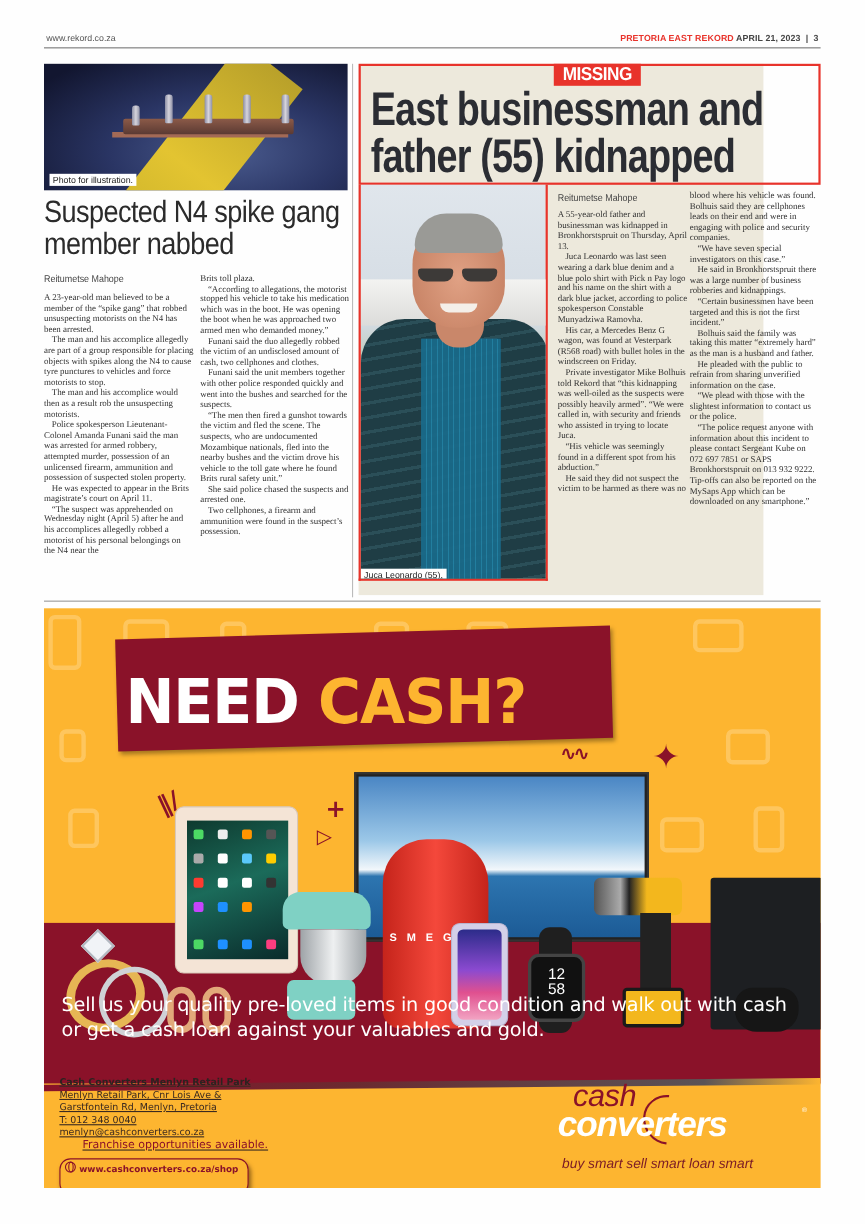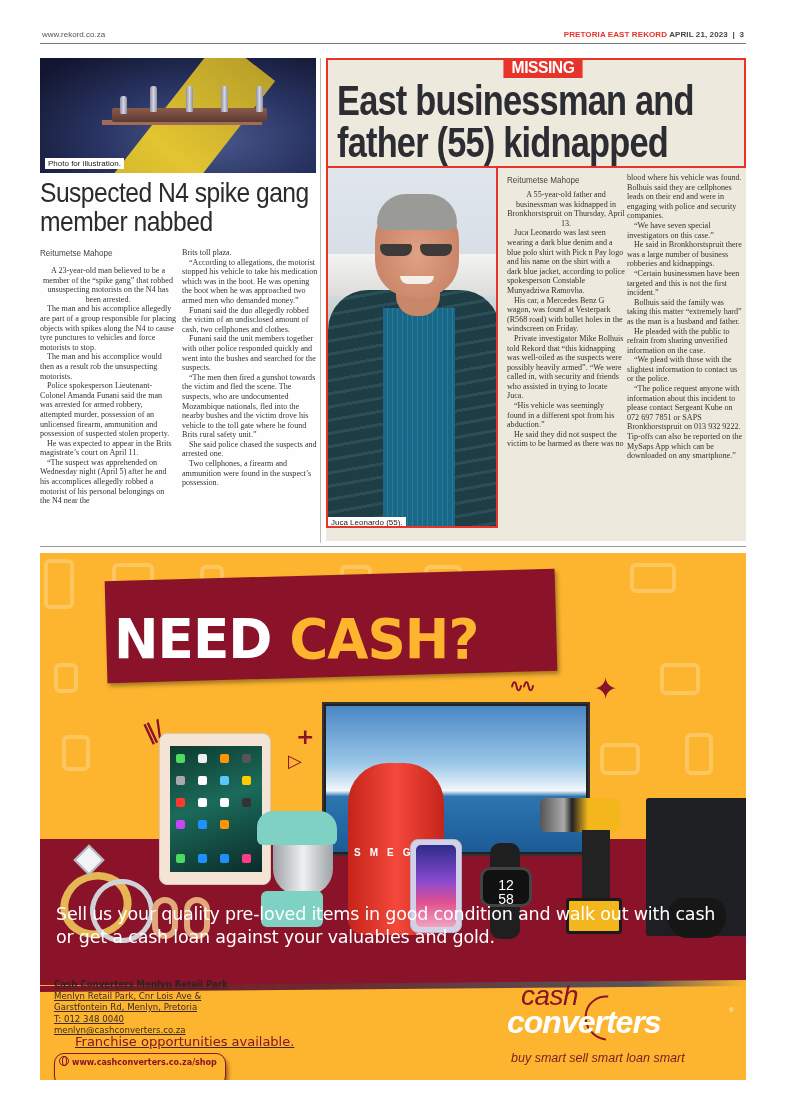--- a/index.html
+++ b/index.html
@@ -21,27 +21,27 @@
   .spike-photo .spike-bar { position: absolute; left: 72px; top: 50px; width: 155px; height: 14px; background: linear-gradient(#8b5a48,#5b3a33); border-radius: 2px; }
   .spike-photo .spike-base { position: absolute; left: 62px; top: 62px; width: 160px; height: 5px; background: #a36a56; }
   .spike-photo .spike { position: absolute; top: 28px; width: 7px; height: 26px; background: linear-gradient(90deg,#8d8fa5,#d6d4dc,#8d8fa5); border-radius: 3px 3px 1px 1px; }
   .photo-caption { position: absolute; left: 5px; bottom: 4px; background: #fff; font: 8px "Liberation Sans", sans-serif; color: #222; padding: 1px 3px; }
 
   .left-headline { position: absolute; left: 0; top: 120px; width: 276px; font: 28px/29px "Liberation Sans", sans-serif; font-stretch: condensed; color: #2b2b2b; letter-spacing: -0.6px; transform: scaleX(0.88); transform-origin: left top; width: 320px; }
   .byline { font: 9px "Liberation Sans", sans-serif; color: #444; transform: scaleX(0.9); transform-origin: left; }
   .left-byline { position: absolute; left: 0; top: 190px; }
   .body-col { position: absolute; font: 8.1px/9.6px "Liberation Serif", serif; color: #333; text-align: left; }
   .body-col p { text-indent: 7px; }
-  .body-col p.first { text-indent: 0; text-align: center; }
+  .body-col p.first { text-indent: 0; }
   .left-col1 { left: 0; top: 208px; width: 136px; }
   .left-col2 { left: 142px; top: 190px; width: 136px; }
   .left-col2 p.cont { text-indent: 0; }
 
   
-  .right-article { position: absolute; left: 326px; top: 58px; width: 420px; height: 483px; background: #ede9dc; }
+  .right-article { position: absolute; left: 326px; top: 58px; width: 368px; height: 483px; background: #ede9dc; }
   .headline-box { position: absolute; left: 0; top: 0; width: 420px; height: 110px; border: 2px solid #e8332b; }
   .missing-tag { position: absolute; left: 172px; top: -2px; width: 86px; height: 20px; background: #e8332b; color: #fff; font: bold 17px/20px "Liberation Sans", sans-serif; text-align: center; letter-spacing: -0.5px; transform: scaleX(0.92); }
   .right-headline { position: absolute; left: 9px; top: 19px; font: bold 43px/42px "Liberation Sans", sans-serif; color: #2b2d33; letter-spacing: -1px; transform: scaleX(0.8); transform-origin: left top; width: 500px; }
   .portrait { position: absolute; left: 0; top: 110px; width: 172px; height: 360px; border: 2px solid #e8332b; border-top: none; overflow: hidden;
     background: linear-gradient(180deg,#e0e6ec 0%,#d3dbe3 35%,#9fb27a 60%,#7e9560 100%); }
   .portrait .plane { position: absolute; left: 0; top: 86px; width: 172px; height: 42px; background: linear-gradient(#f3f3f1,#dcdcda); }
   .portrait .jacket { position: absolute; left: 0; top: 122px; width: 172px; height: 240px; background: repeating-linear-gradient(170deg,#1f3d45 0 10px,#2b4f58 10px 13px); border-radius: 40px 40px 0 0; }
   .portrait .shirt { position: absolute; left: 55px; top: 140px; width: 72px; height: 220px; background: repeating-linear-gradient(90deg,#1a6a8a 0 4px,#2382a5 4px 5px), #1d7596; opacity: 0.95; }
   .portrait .neck { position: absolute; left: 68px; top: 110px; width: 44px; height: 38px; background: #c9876a; border-radius: 0 0 20px 20px; }
   .portrait .head { position: absolute; left: 47px; top: 30px; width: 84px; height: 100px; background: radial-gradient(ellipse at 50% 55%,#e0a184,#c07a5c); border-radius: 42px 42px 38px 38px; }
@@ -79,21 +79,21 @@
   .mixer { position: absolute; left: 215px; top: 258px; width: 84px; height: 120px; }
   .mixer .top { position: absolute; left: 2px; top: 0; width: 80px; height: 34px; background: #7fd1c4; border-radius: 16px 18px 6px 6px; }
   .mixer .bowl { position: absolute; left: 18px; top: 34px; width: 60px; height: 50px; background: linear-gradient(90deg,#9ea3a7,#eef0f1,#9ea3a7); border-radius: 0 0 26px 26px; }
   .mixer .base { position: absolute; left: 6px; top: 80px; width: 62px; height: 36px; background: #7fd1c4; border-radius: 6px; }
   .kettle { position: absolute; left: 308px; top: 210px; width: 96px; height: 172px; background: linear-gradient(90deg,#c5241b,#f4483b 50%,#c5241b); border-radius: 40px 40px 16px 16px; }
   .kettle .smeg { position: absolute; left: 6px; top: 84px; font: bold 10px "Liberation Sans", sans-serif; color: #fff; letter-spacing: 9px; }
   .phone { position: absolute; left: 370px; top: 286px; width: 52px; height: 94px; background: #d3d0e8; border-radius: 8px; border: 1px solid #b9b4cf; }
   .phone .screen { position: absolute; left: 5px; top: 5px; width: 40px; height: 82px; border-radius: 5px; background: linear-gradient(180deg,#2c2c8a,#8b4ad0 45%,#e0508f 70%,#f2a3c2); }
   .watch { position: absolute; left: 432px; top: 290px; width: 70px; height: 96px; }
   .watch .strap { position: absolute; left: 18px; top: 0; width: 30px; height: 96px; background: #1f1f1f; border-radius: 10px; }
-  .watch .face { position: absolute; left: 8px; top: 24px; width: 52px; height: 40px; background: #111; border: 3px solid #444; border-radius: 10px; color: #fff; font: 14px/14px "Liberation Sans", sans-serif; text-align: center; padding-top: 8px; }
+  .watch .face { position: absolute; left: 8px; top: 24px; width: 52px; height: 62px; background: #111; border: 3px solid #444; border-radius: 10px; color: #fff; font: 14px/14px "Liberation Sans", sans-serif; text-align: center; padding-top: 8px; }
   .drill { position: absolute; left: 500px; top: 245px; width: 88px; height: 146px; }
   .drill .head { position: absolute; left: 0; top: 0; width: 80px; height: 34px; background: linear-gradient(90deg,#555,#aaa 30%,#222 40%,#f3b71d 60%,#f3b71d); border-radius: 6px; }
   .drill .handle { position: absolute; left: 42px; top: 32px; width: 28px; height: 70px; background: #222; }
   .drill .battery { position: absolute; left: 26px; top: 100px; width: 56px; height: 36px; background: #f3b71d; border: 3px solid #1a1a1a; border-radius: 4px; }
   .console { position: absolute; left: 606px; top: 245px; width: 102px; height: 138px; background: #1d1f22; border-radius: 3px; }
   .controller { position: absolute; left: 628px; top: 345px; width: 58px; height: 40px; background: #161616; border-radius: 16px 16px 20px 20px; }
   .rings { position: absolute; left: 20px; top: 296px; width: 100px; height: 100px; }
   .rings .ring1 { position: absolute; left: 0; top: 20px; width: 72px; height: 72px; border: 8px solid #e6b654; border-radius: 50%; transform: rotate(-20deg) scaleY(0.9); }
   .rings .ring2 { position: absolute; left: 30px; top: 30px; width: 64px; height: 64px; border: 5px solid #cfd2d6; border-radius: 50%; transform: rotate(-15deg); }
   .rings .gem { position: absolute; left: 18px; top: 0; width: 22px; height: 22px; background: #f1f3f7; border: 2px solid #b3b8c1; transform: rotate(45deg); }
@@ -102,21 +102,21 @@
 
   .deco-lines { position: absolute; left: 104px; top: 165px; font: bold 22px "DejaVu Sans", sans-serif; color: #8a1229; transform: rotate(-25deg); }
   .deco-plus { position: absolute; left: 256px; top: 171px; font: bold 22px "DejaVu Sans", sans-serif; color: #8a1229; }
   .deco-play { position: absolute; left: 248px; top: 197px; font: 18px "DejaVu Sans", sans-serif; color: #8a1229; }
 
   .tagline { position: absolute; left: 16px; top: 350px; width: 680px; font: 17.5px/23px "DejaVu Sans", sans-serif; color: #fff; letter-spacing: -0.2px; }
   .tagline b { font-weight: normal; }
 
   .store-info { position: absolute; left: 14px; top: 426px; width: 300px; font: 8.6px/11.6px "DejaVu Sans", sans-serif; color: #3b2a20; text-decoration: underline; }
   .store-name { font-weight: bold; color: #2c2320; }
-  .franchise { font-size: 13px; color: #8a1229; line-height: 10px; padding-left: 21px; }
+  .franchise { font-size: 10px; color: #8a1229; line-height: 10px; padding-left: 21px; }
   .shop-link { display: inline-block; margin-top: 6px; padding: 2px 8px 18px 4px; border: 1.5px solid #8a1229; border-radius: 10px; font: bold 8px "DejaVu Sans", sans-serif; color: #8a1229; background: #fdb530; box-shadow: 2px 4px 4px rgba(60,30,0,0.55); }
   .globe-icon { display: inline-block; width: 10px; height: 10px; border: 1.3px solid #8a1229; border-radius: 50%; margin-right: 3px; vertical-align: -1px; position: relative; }
   .globe-icon::before { content: ""; position: absolute; left: 2px; top: -1px; width: 3px; height: 8px; border: 1px solid #8a1229; border-radius: 50%; }
 
   .logo { position: absolute; left: 467px; top: 430px; width: 230px; height: 90px; }
   .logo .cash-word { position: absolute; left: 14px; top: -2px; font: italic 28px/30px "Liberation Sans", sans-serif; color: #8a1229; letter-spacing: -0.5px; }
   .logo .conv-word { position: absolute; left: 0; top: 22px; font: italic bold 32px/34px "Liberation Sans", sans-serif; color: #fff; letter-spacing: -1px; }
   .logo .reg { position: absolute; left: 222px; top: 24px; font: 6px "Liberation Sans", sans-serif; color: #fff; }
   .logo .slogan { position: absolute; left: 4px; top: 68px; font: italic 12.5px "Liberation Sans", sans-serif; color: #7a1a26; letter-spacing: 0; }
   .logo .swoosh { position: absolute; left: 78px; top: 12px; width: 44px; height: 46px; border: 2px solid #8a1229; border-color: #8a1229 transparent transparent #8a1229; border-radius: 50%; transform: rotate(-40deg); }

